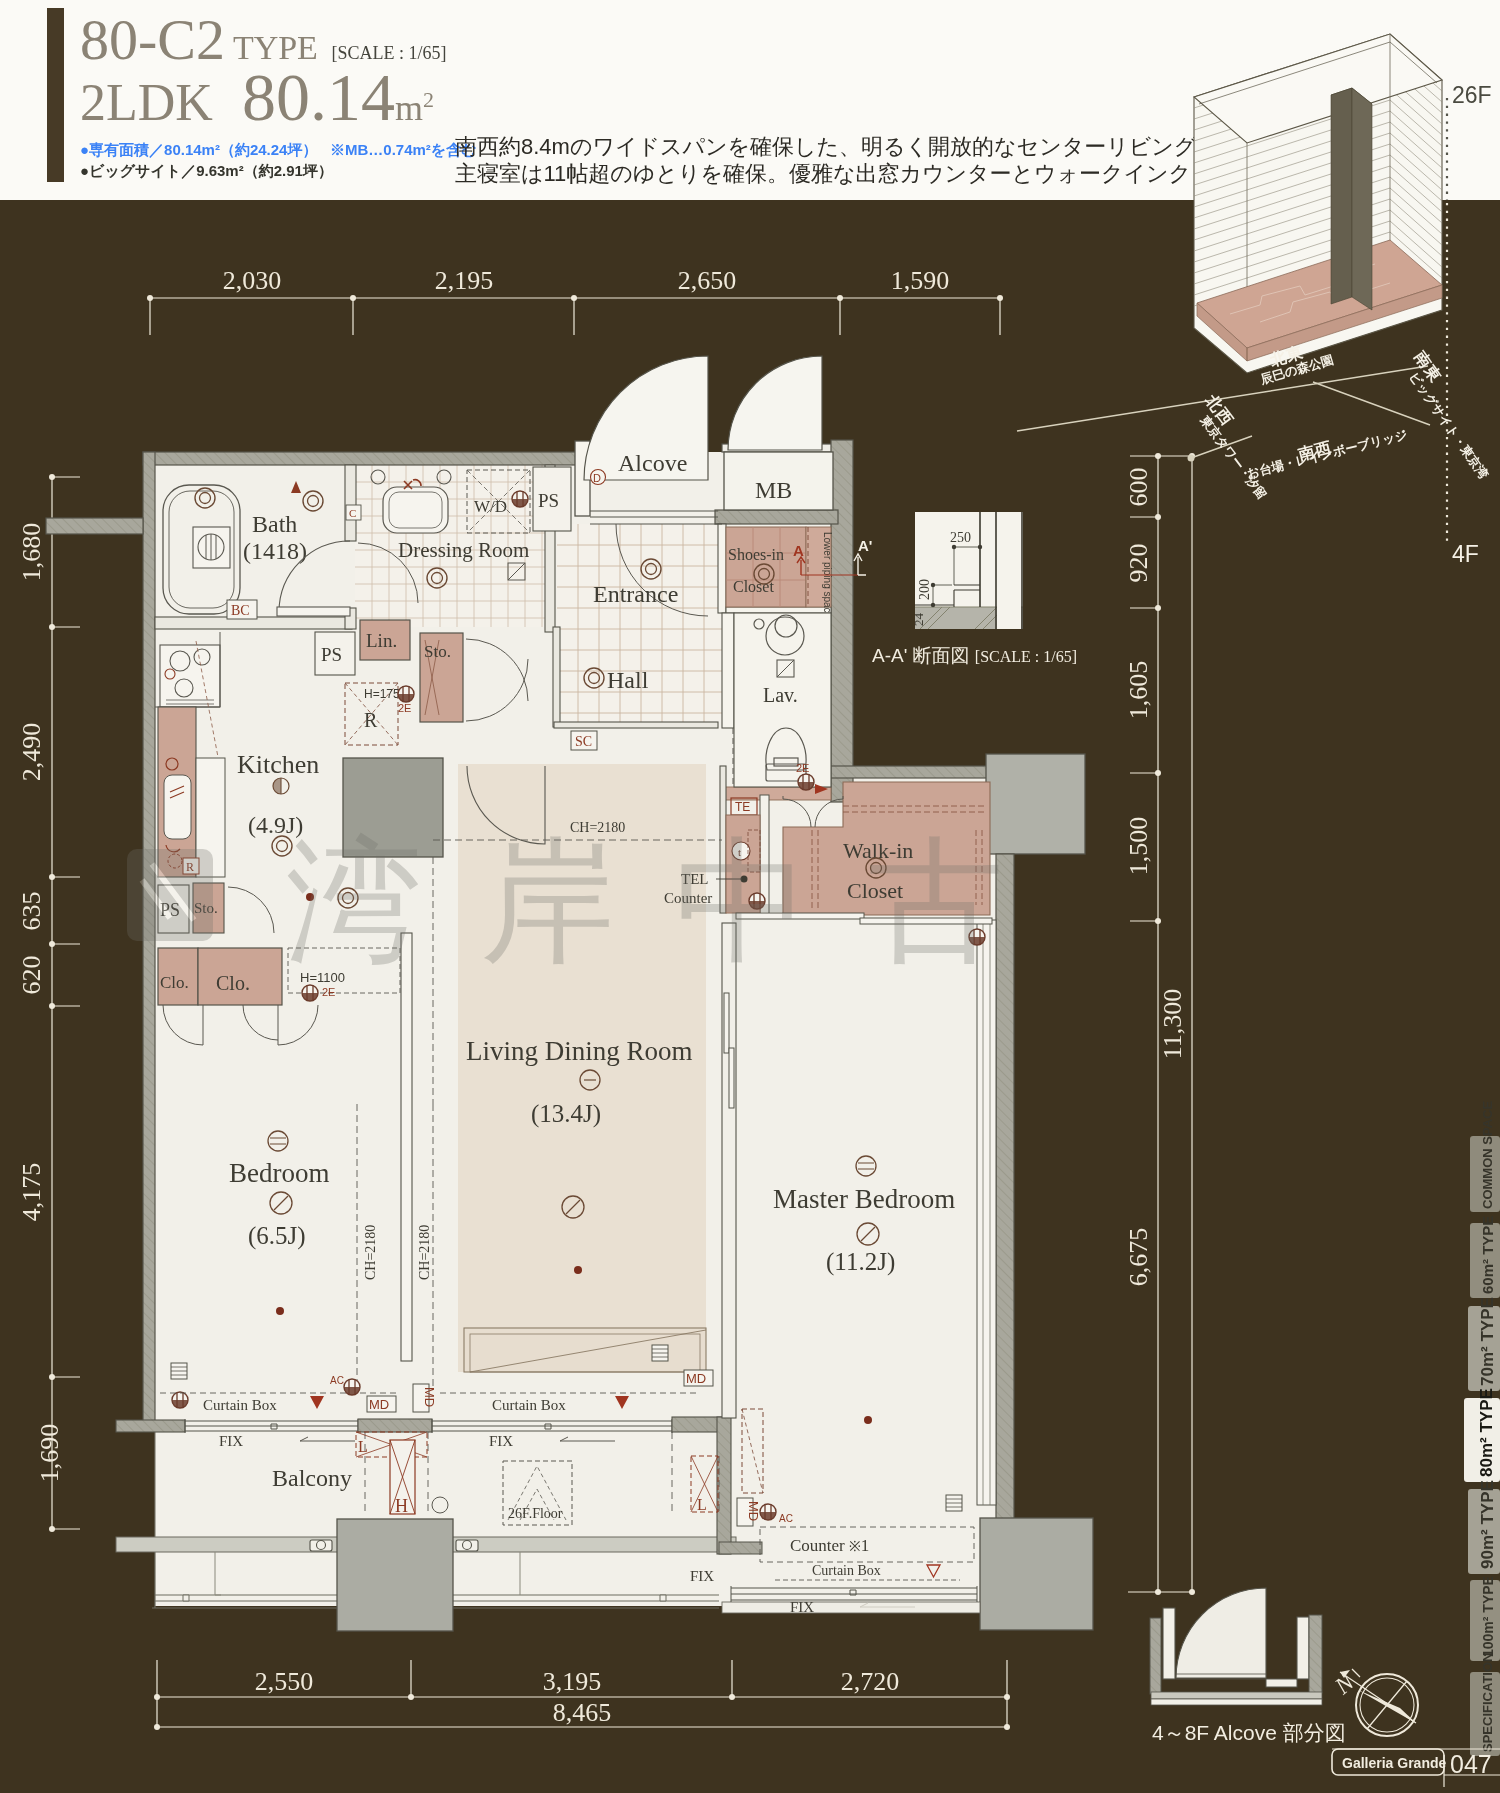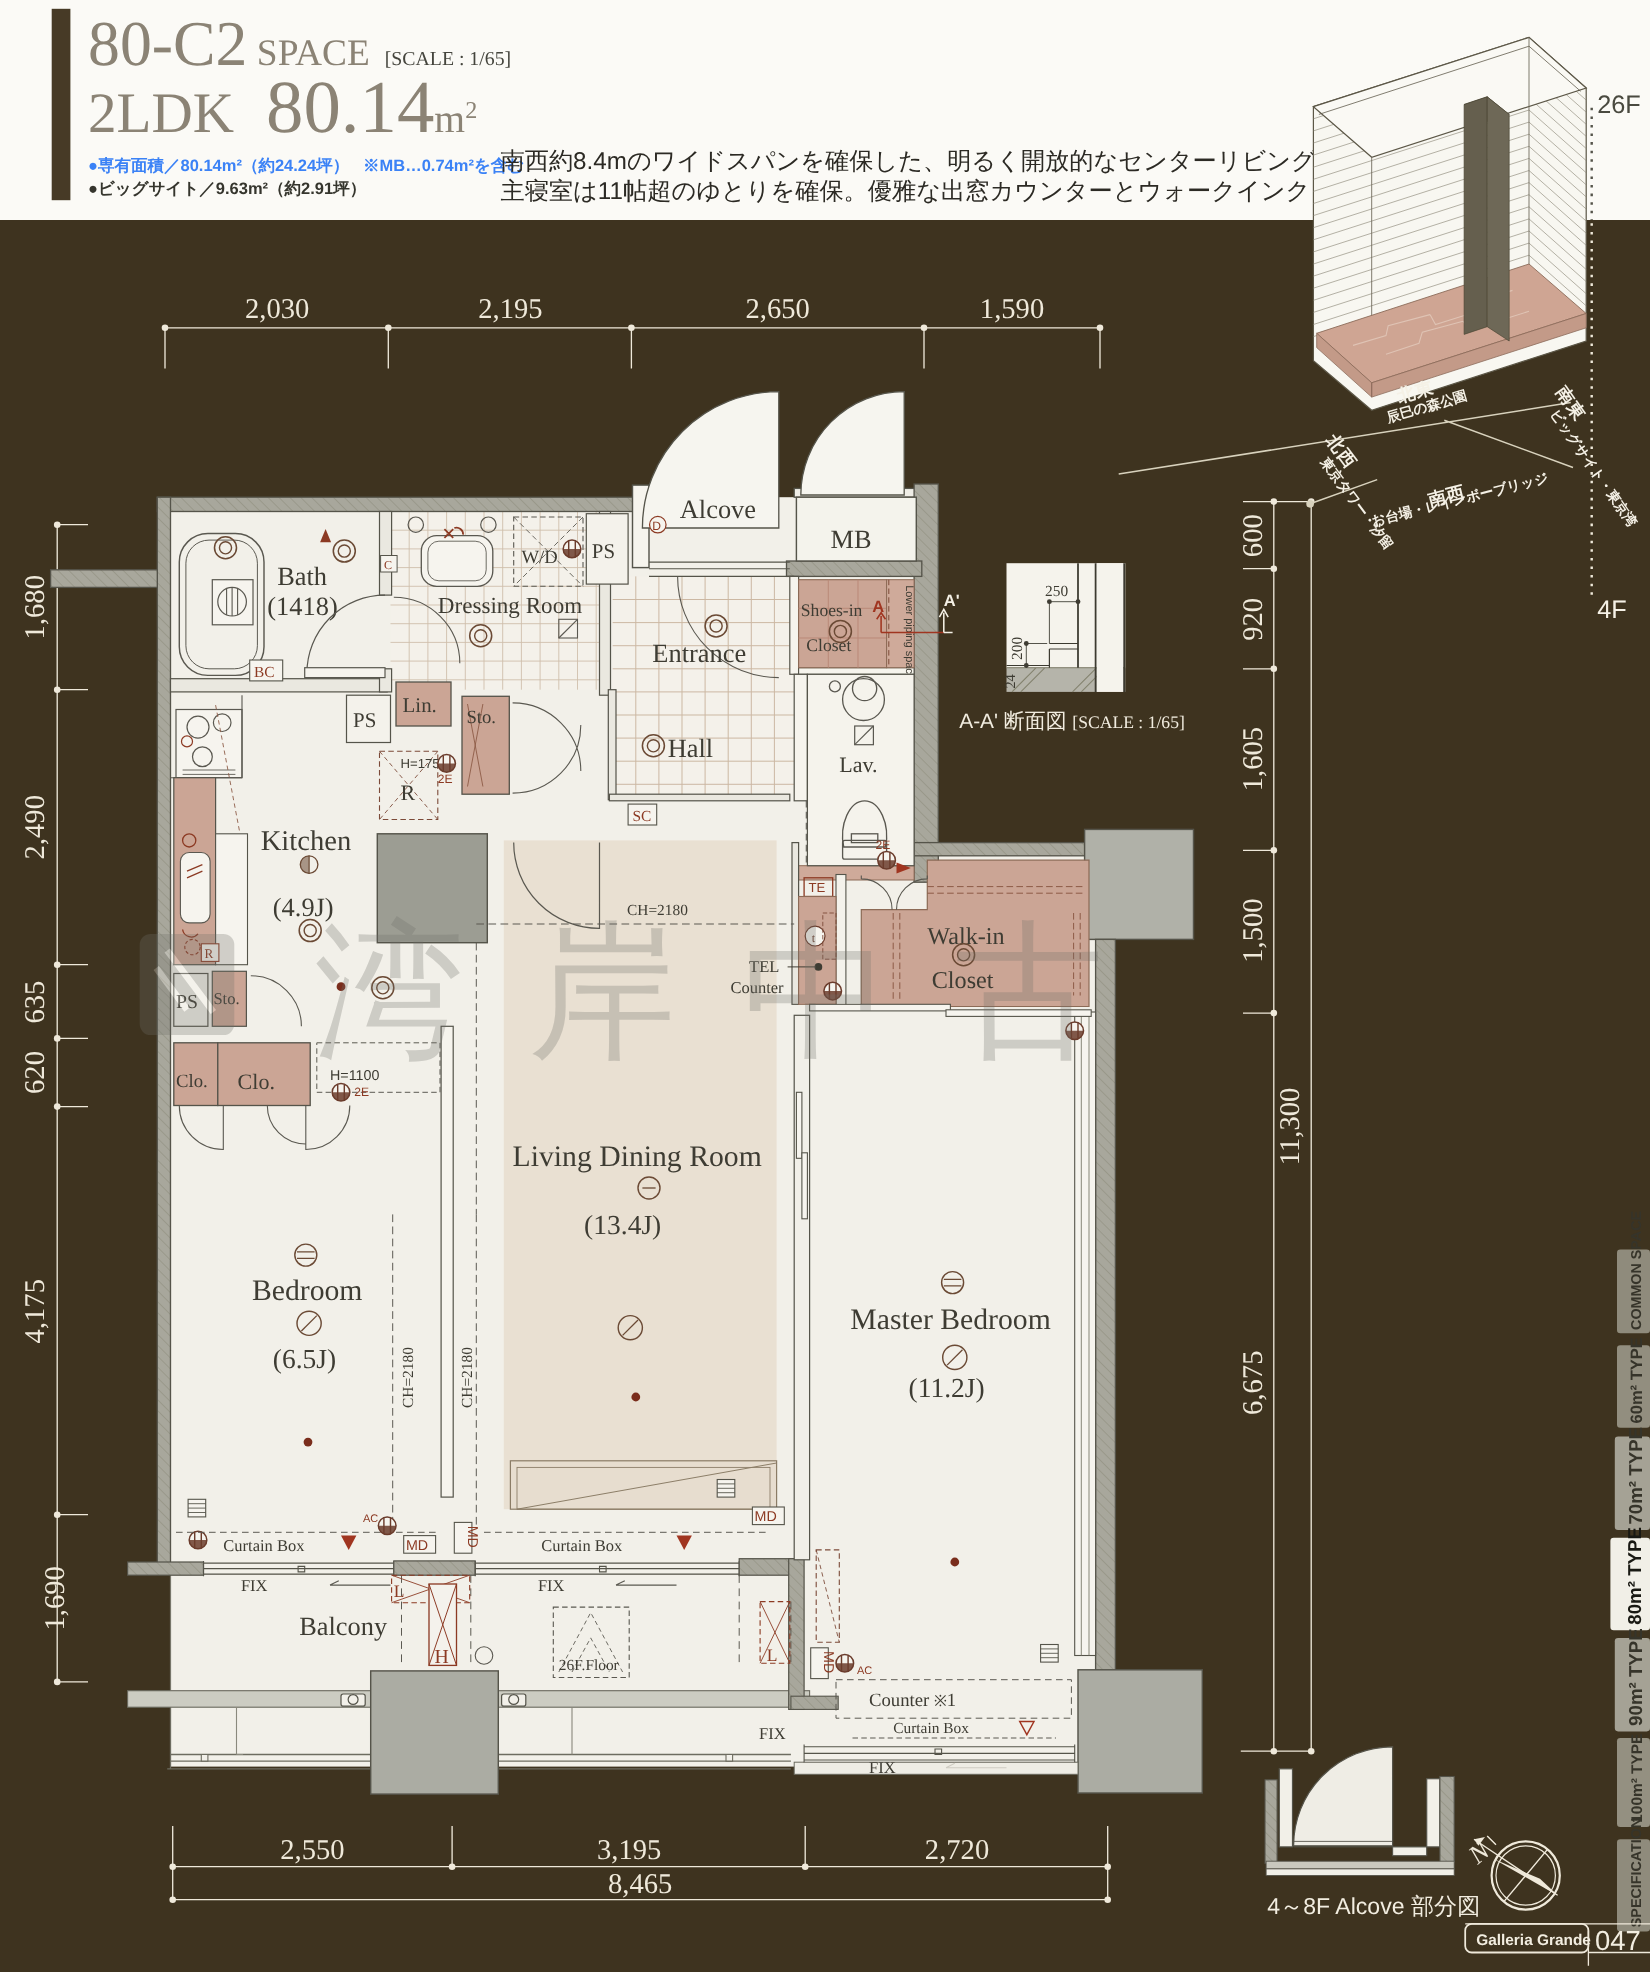--- a/index.html
+++ b/index.html
@@ -10,21 +10,21 @@
   .ttl{color:#8b8375;font-family:"Liberation Serif",serif;}
   .jp{font-family:"Liberation Sans",sans-serif;}
 </style>
 </head>
 <body>
 
 <div id="brown" class="abs"></div>
 
 <div id="hdrbar" class="abs"></div>
 
-<div class="abs ttl" style="left:80px;top:6px;font-size:58px;">80-C2<span style="font-size:34px;"> SPACE</span><span style="font-size:18px;color:#45453d;">&nbsp;&nbsp;&nbsp;[SCALE : 1/65]</span></div>
+<div class="abs ttl" style="left:80px;top:6px;font-size:58px;">80-C2<span style="font-size:34px;"> TYPE</span><span style="font-size:18px;color:#45453d;">&nbsp;&nbsp;&nbsp;[SCALE : 1/65]</span></div>
 
 <div class="abs ttl" style="left:80px;top:58px;font-size:52px;">2LDK <span style="font-size:68px;margin-left:16px;">80.14</span><span style="font-size:36px;">m<sup style="font-size:22px;">2</sup></span></div>
 
 <div class="abs jp" style="left:80px;top:141px;font-size:15px;font-weight:bold;color:#3b82f6;letter-spacing:0px;">●専有面積／80.14m²（約24.24坪）&nbsp;&nbsp;&nbsp;※MB…0.74m²を含む</div>
 
 <div class="abs jp" style="left:80px;top:162px;font-size:15px;font-weight:bold;color:#35352d;">●ビッグサイト／9.63m²（約2.91坪）</div>
 
 <div class="abs jp" style="left:455px;top:133px;font-size:22px;color:#2c2a24;line-height:27px;">南西約8.4mのワイドスパンを確保した、明るく開放的なセンターリビングの住まい。<br>主寝室は11帖超のゆとりを確保。優雅な出窓カウンターとウォークインクローゼットも完備。</div>
 <svg class="abs" style="left:0;top:0;" width="1500" height="1793" viewBox="0 0 1500 1793" xmlns="http://www.w3.org/2000/svg">
 <defs>

